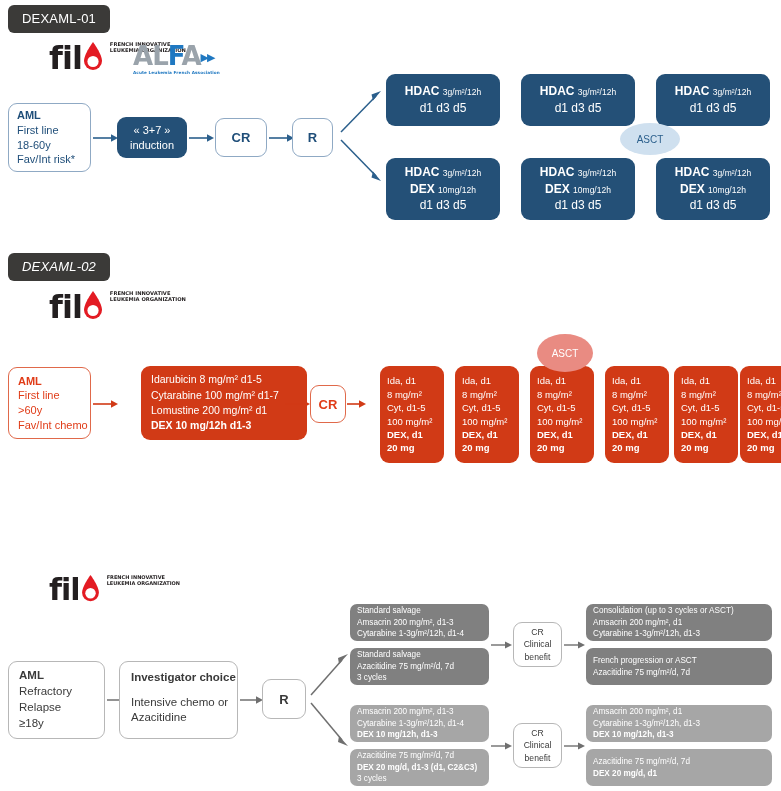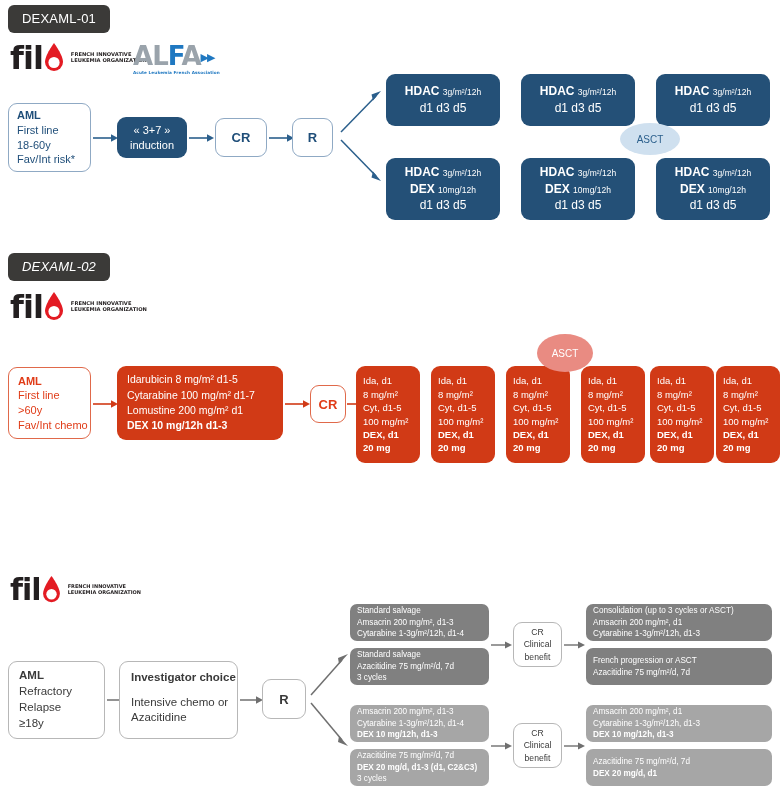--- a/index.html
+++ b/index.html
@@ -20,21 +20,21 @@
     background:#3b3a38;
     color:#ffffff;
     border-radius:6px;
     font-size:13px;
     padding:6px 14px 7px 14px;
     letter-spacing:.2px;
     white-space:nowrap;
   }
 
   
-  .filo{position:absolute;display:flex;align-items:center;}
+  .filo{position:absolute;display:flex;margin-left:39px;}
   .filo-word{
     font-family:"DejaVu Sans",sans-serif;
     font-weight:bold;
     color:#231f20;
     letter-spacing:-1px;
     line-height:1;
   }
   .filo-drop{
     position:relative;
     display:inline-block;
@@ -85,21 +85,21 @@
   .b-outline{
     border:1.3px solid #8fa9c4;border-radius:9px;background:#fff;color:#1f4e79;
   }
   .b-fill{
     background:#245077;border-radius:9px;color:#ffffff;
   }
   .b-outline-c{align-items:center;text-align:left;}
 
   
   .r-outline{border:1.3px solid #e0694a;border-radius:9px;background:#fff;color:#e03c18;}
-  .r-fill{background:#d13a16;border-radius:9px;color:#ffffff;}
+  .r-fill{background:#d13a16;border-radius:9px;color:#ffffff;margin-left:24px;}
 
   
   .g-outline{border:1.3px solid #b7b7b7;border-radius:9px;background:#fff;color:#3a3a3a;}
   .g-fill{background:#808080;border-radius:7px;color:#ffffff;}
   .g-fill-light{background:#a6a6a6;border-radius:7px;color:#ffffff;}
 
   .pill{
     position:absolute;border-radius:50%;display:flex;align-items:center;justify-content:center;
     font-size:10px;color:#ffffff;
   }

